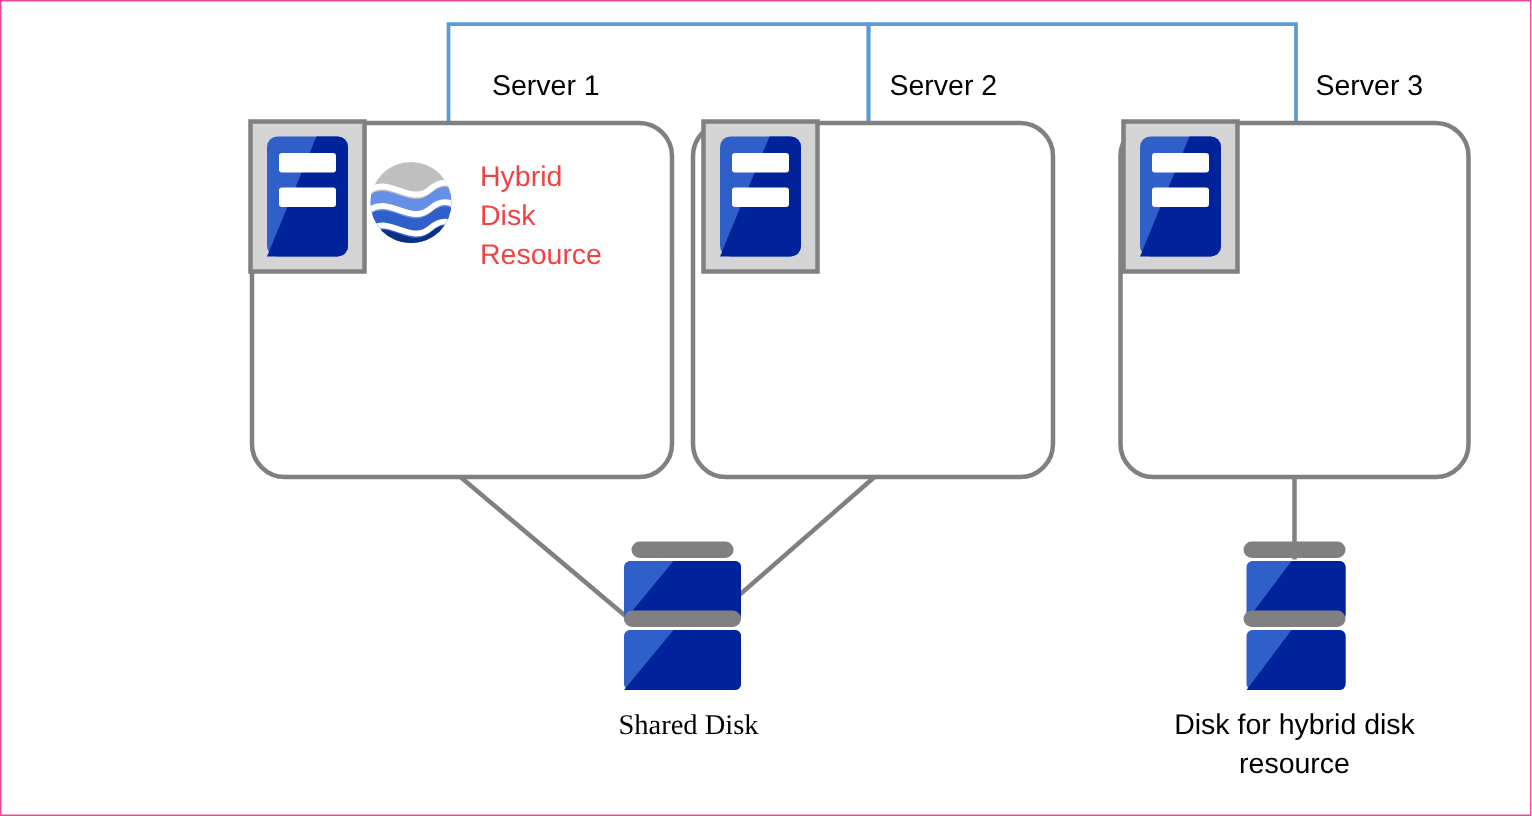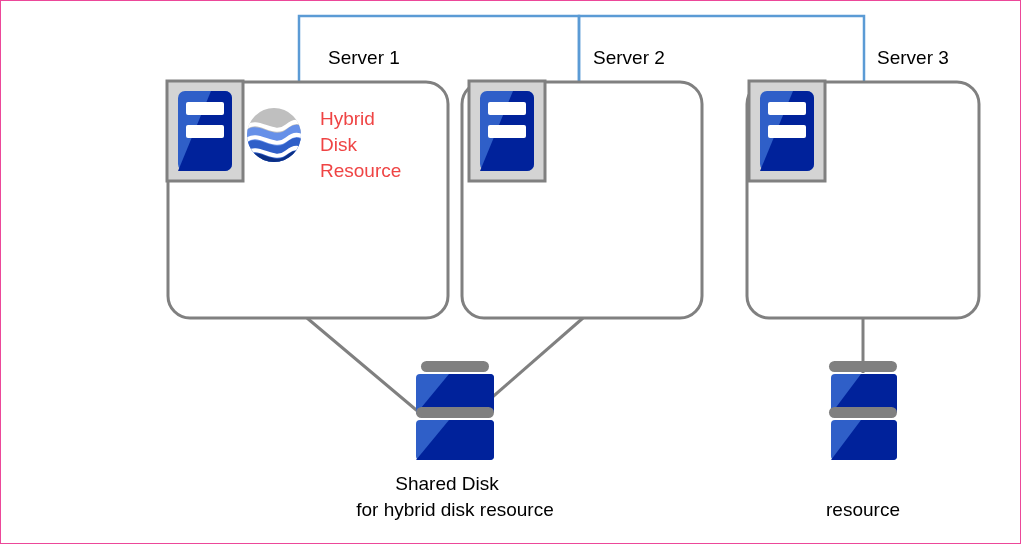--- a/index.html
+++ b/index.html
@@ -166,18 +166,18 @@
   <div class="server-title" style="left:327px; top:46px;">Server 1</div>
 
   <div class="server-title" style="left:592px; top:46px;text-align:right;">Server 2</div>
 
   <div class="server-title" style="left:876px; top:46px;">Server 3</div>
 
   <div class="hybrid-text" style="left:319px; top:105px;">Hybrid
 Disk
 Resource</div>
 
-  <div class="label label-center" style="left:296px; top:470px; width:300px;">Shared Disk</div>
-  <div class="label label-center" style="left:304px; top:496px; width:300px;">for hybrid disk resource</div>
+  <div class="label label-center" style="left:308px; top:470px; width:300px;font-family:Liberation Serif, serif;">Shared Disk</div>
 
+  <div class="label label-center" style="left:742px; top:470px; width:240px;">Disk for hybrid disk</div>
   <div class="label label-center" style="left:742px; top:496px; width:240px;">resource</div>
 
 </div>
 
 </body></html>

